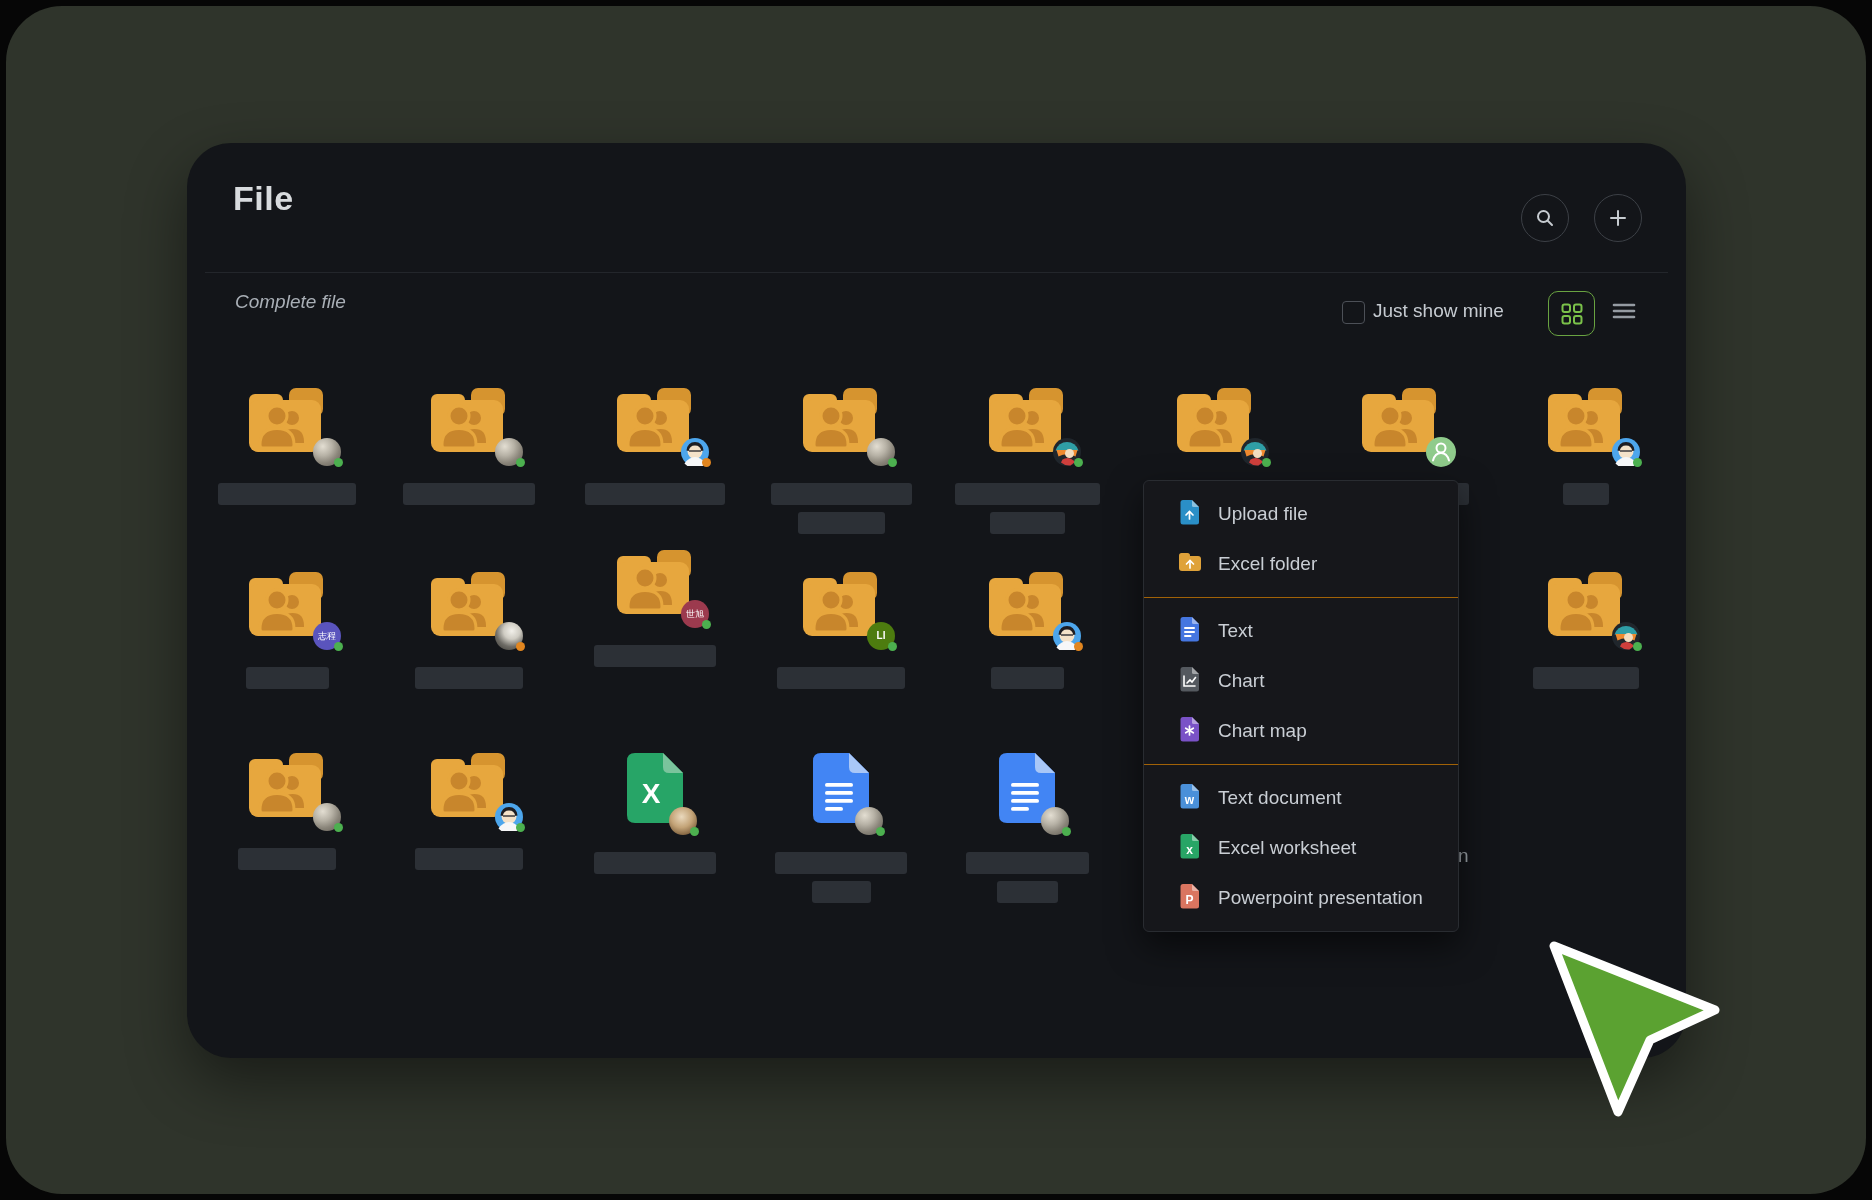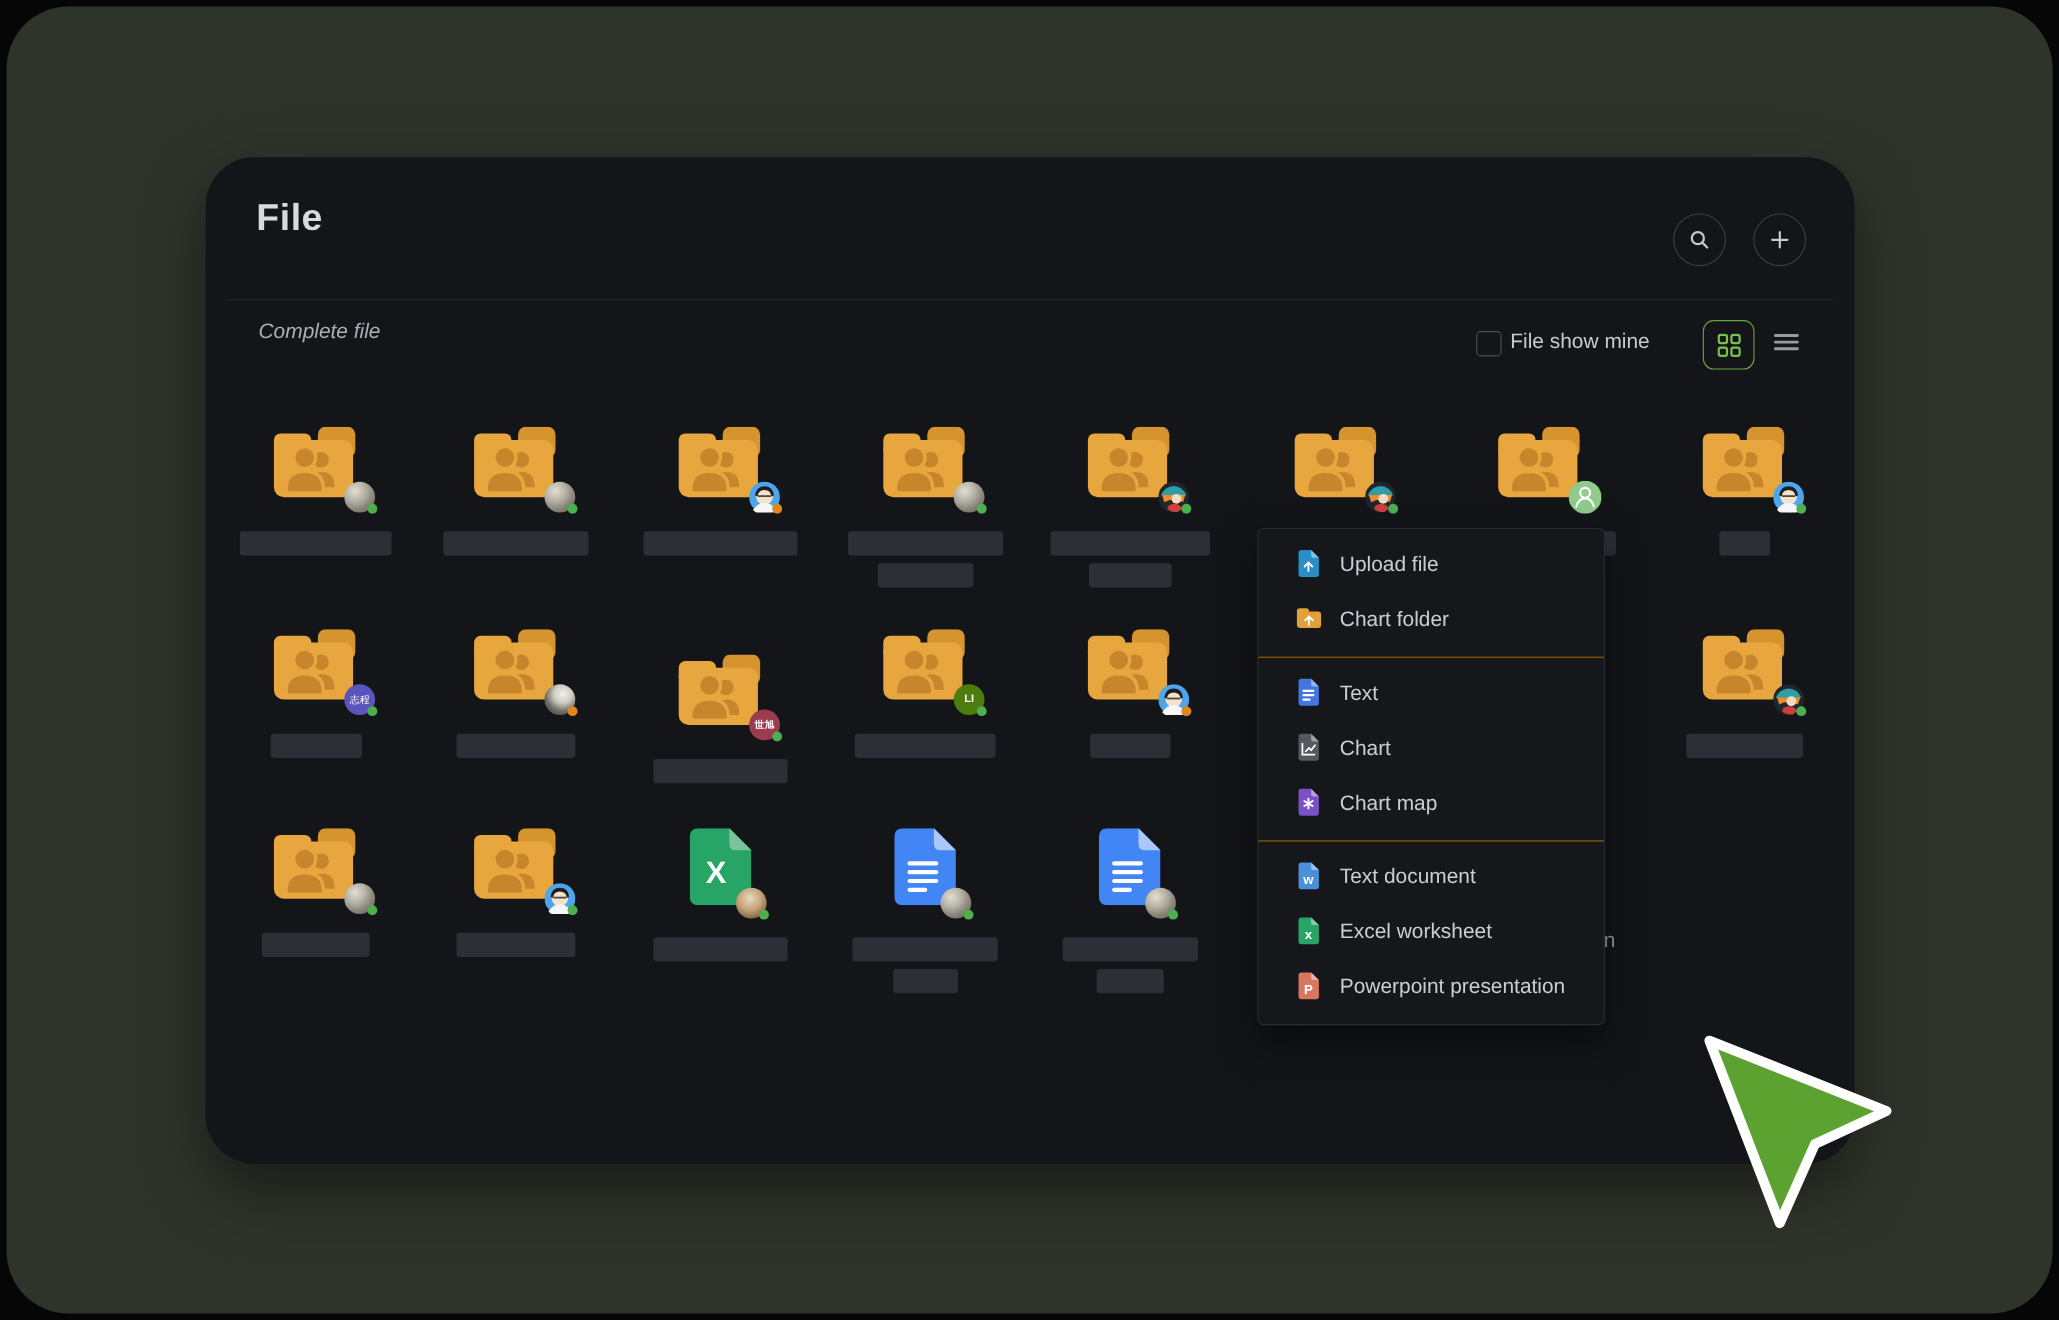--- a/index.html
+++ b/index.html
@@ -78,21 +78,21 @@
     <svg width="24" height="24" viewBox="0 0 24 24">
       <path d="M12 5 v14 M5 12 h14" stroke="#c6cbd0" stroke-width="2" stroke-linecap="round"></path>
     </svg>
   </div>
 
   <div class="hdr-divider"></div>
 
   <div class="section-label">Complete file</div>
 
   <div class="checkbox"></div>
-  <div class="filter-label">File show mine</div>
+  <div class="filter-label">Just show mine</div>
 
   <div class="view-grid-btn">
     <svg width="22" height="22" viewBox="0 0 22 22">
       <g fill="none" stroke="#7bc24a" stroke-width="2">
         <rect x="1.5" y="1.5" width="7.5" height="7.5" rx="2"></rect>
         <rect x="13" y="1.5" width="7.5" height="7.5" rx="2"></rect>
         <rect x="1.5" y="13" width="7.5" height="7.5" rx="2"></rect>
         <rect x="13" y="13" width="7.5" height="7.5" rx="2"></rect>
       </g>
     </svg>
@@ -279,21 +279,21 @@
     <path d="M34 54 q0 -13 11.5 -13 q11.5 0 11.5 13 v1 h-23 z" fill="#c8862c"></path>
     <circle cx="30" cy="28" r="10" fill="#c8862c" stroke="#e7a73e" stroke-width="3"></circle>
     <path d="M13 56.5 q0 -16 17 -16 q17 0 17 16 v0.5 q0 3 -3 3 h-28 q-3 0 -3 -3 z" fill="#c8862c" stroke="#e7a73e" stroke-width="3"></path>
   </svg><span class="avatar photo-cat">
             <span class="dot orange"></span>
           </span></div>
         <div class="bars">
           <div class="bar" style="width: 108px;"></div>
         </div>
       </div>
-      <div class="grid-item" style="left: 393px; top: 452px; font-weight: bold;">
+      <div class="grid-item" style="left: 393px; top: 407px;">
         <div class="icon-wrap w80"><svg width="80" height="66" viewBox="0 0 80 66">
     <rect x="42" y="0" width="34" height="28" rx="7" fill="#d6942f"></rect>
     <rect x="2" y="6" width="34" height="20" rx="6" fill="#e7a73e"></rect>
     <rect x="2" y="12" width="72" height="52" rx="9" fill="#e7a73e"></rect>
     <circle cx="45" cy="30" r="7" fill="#c8862c"></circle>
     <path d="M34 54 q0 -13 11.5 -13 q11.5 0 11.5 13 v1 h-23 z" fill="#c8862c"></path>
     <circle cx="30" cy="28" r="10" fill="#c8862c" stroke="#e7a73e" stroke-width="3"></circle>
     <path d="M13 56.5 q0 -16 17 -16 q17 0 17 16 v0.5 q0 3 -3 3 h-28 q-3 0 -3 -3 z" fill="#c8862c" stroke="#e7a73e" stroke-width="3"></path>
   </svg><span class="avatar initials cjk" style="background: rgb(156, 58, 78);">世旭<span class="dot green"></span></span></div>
         <div class="bars">
@@ -457,21 +457,21 @@
         </div>
         <div class="menu-item">
           <span><svg width="26" height="26" viewBox="0 0 26 26">
               <rect x="2" y="4" width="11" height="8" rx="2.5" fill="#dfa23a"></rect>
             <rect x="2" y="7" width="22" height="15" rx="3" fill="#dfa23a"></rect>
               <g stroke="#fff" stroke-width="1.7" fill="none" stroke-linecap="round">
       <path d="M13 19 v-7"></path>
                 <path d="M9.5 15 l3.5 -3.5 l3.5 3.5"></path>
               </g>
             </svg></span>
-          <span class="mi-label">Chart folder</span>
+          <span class="mi-label">Excel folder</span>
         </div>
       </div>
       <div class="menu-section">
         <div class="menu-item">
           <span><svg width="26" height="26" viewBox="0 0 26 26">
               <path d="M6 1 h9 l7 7 v15 q0 2.5 -2.5 2.5 h-13.5 q-2.5 0 -2.5 -2.5 v-19.5 q0 -2.5 2.5 -2.5 Z" fill="#4576e0"></path>
             <path d="M15 1 l7 7 h-5.5 q-1.5 0 -1.5 -1.5 Z" fill="rgba(255,255,255,0.45)"></path>
               <g fill="#fff">
                 <rect x="7" y="11" width="11" height="2" rx="1"></rect>
                 <rect x="7" y="15" width="11" height="2" rx="1"></rect>

